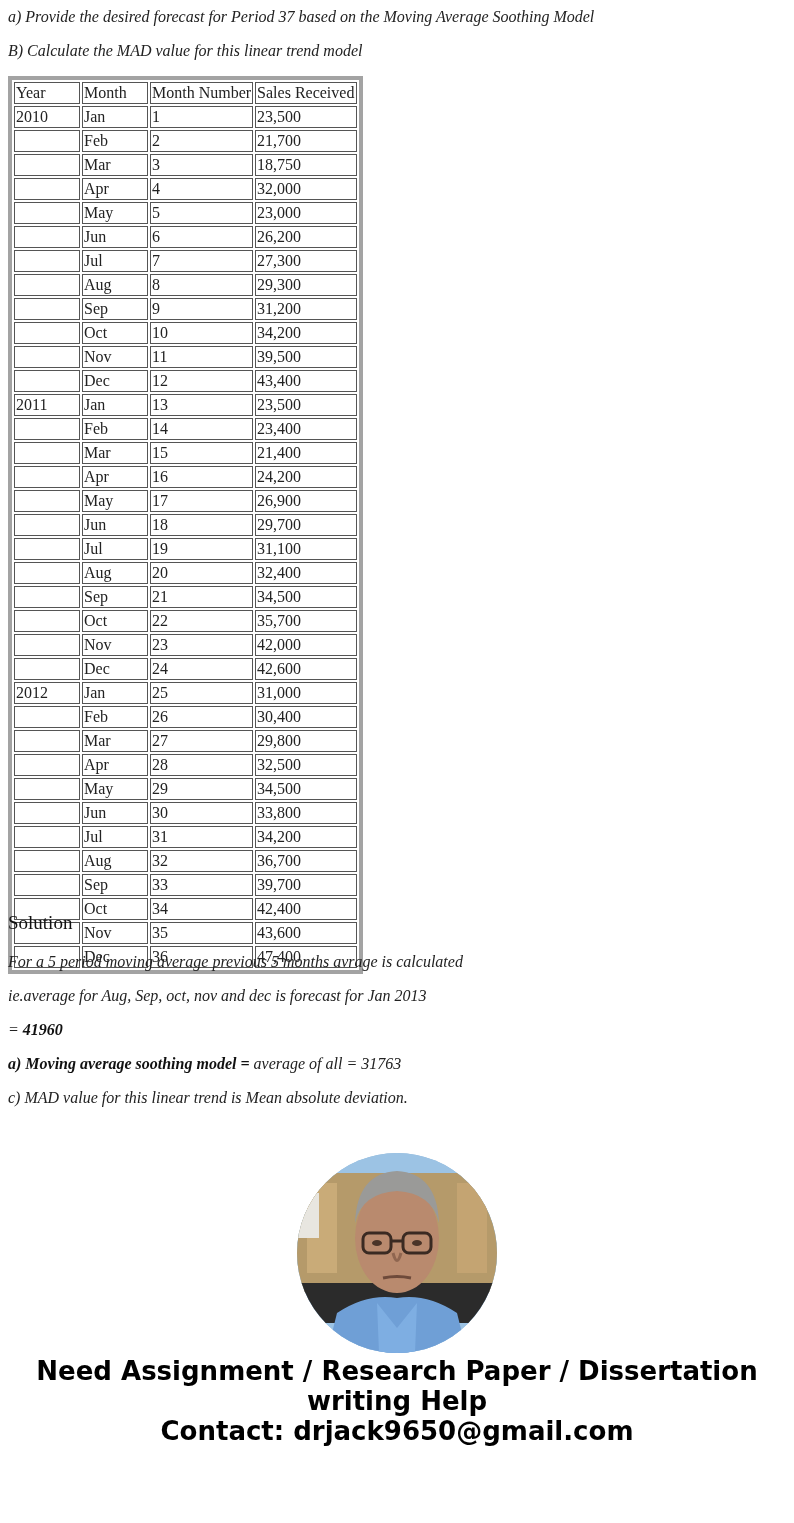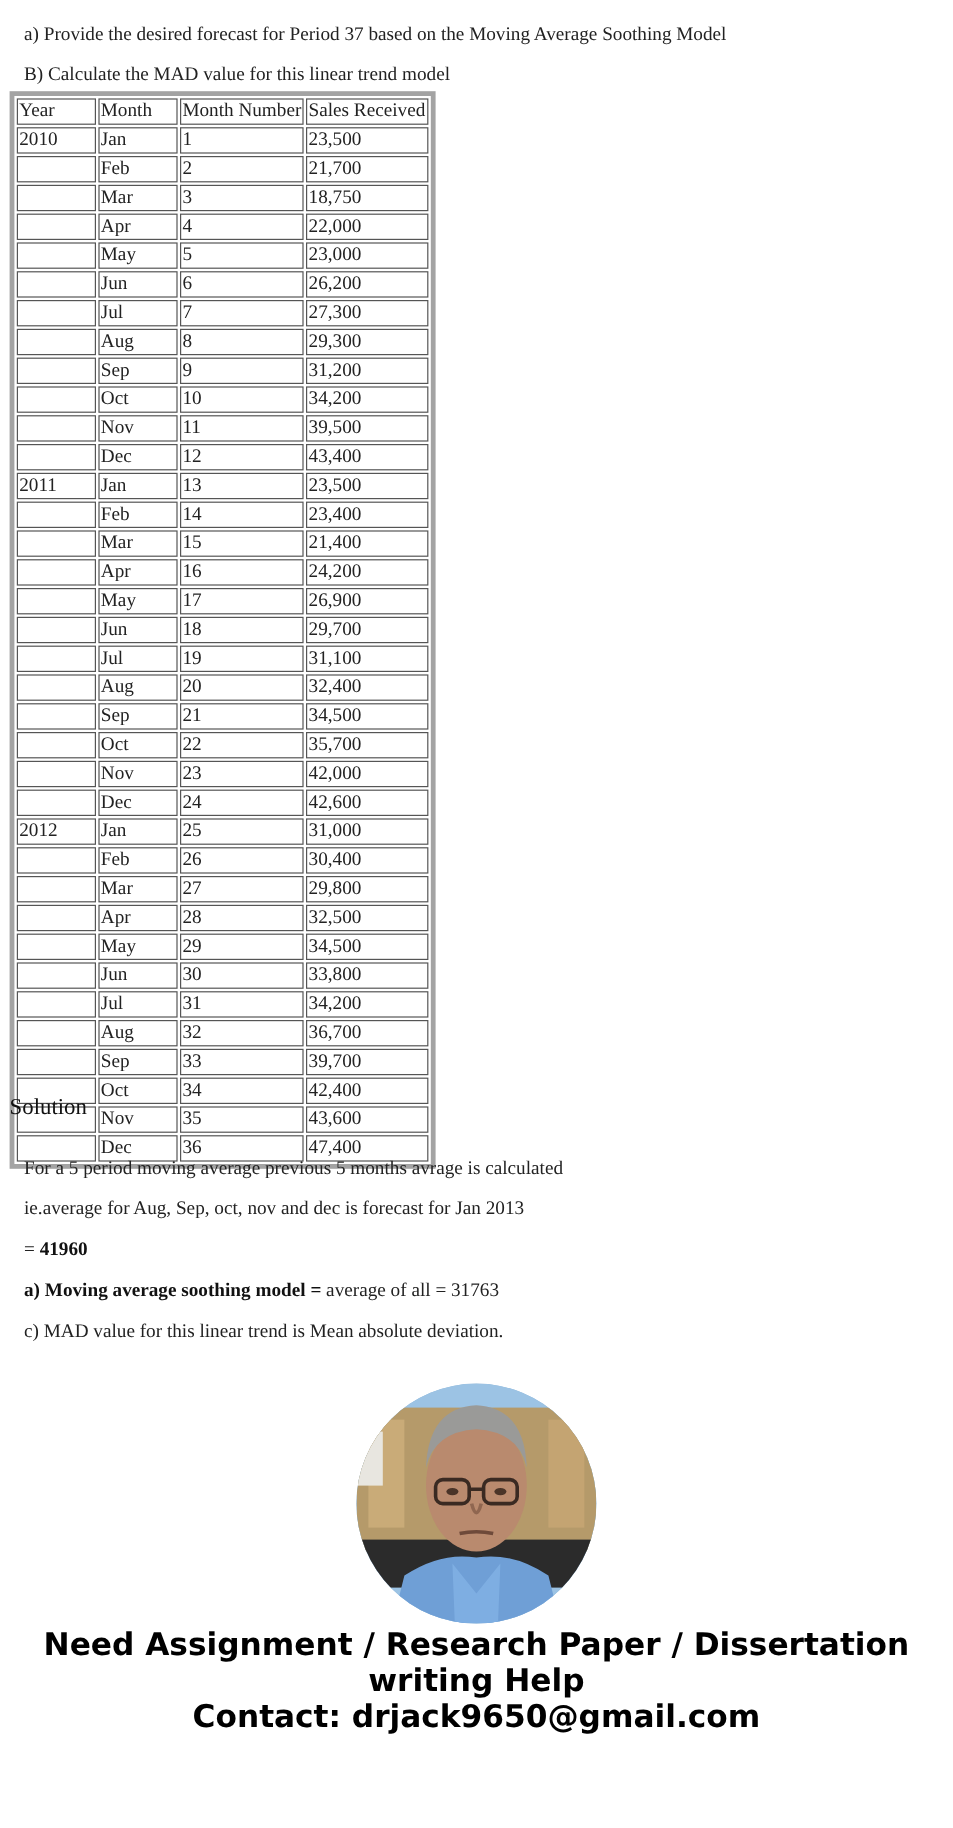--- a/index.html
+++ b/index.html
@@ -4,21 +4,21 @@
 <style>
   html, body { margin: 0; padding: 0; background: #ffffff; }
   body {
     width: 794px;
     min-height: 1523px;
     font-family: "Liberation Serif", "DejaVu Serif", serif;
     font-size: 16px;
     color: #222;
     position: relative;
   }
-  p { margin: 12px; line-height: 18px; }
+  p { margin: 0; line-height: 18px; font-style: italic; }
   .q-a { position: absolute; left: 8px; top: 8px; }
   .q-b { position: absolute; left: 8px; top: 42px; }
   table.sales {
     position: absolute;
     left: 8px; top: 76px;
     border: 4px solid #a3a3a3;
     border-collapse: separate;
     border-spacing: 2px;
     font-family: "Liberation Serif", serif;
     font-size: 16px;
@@ -96,21 +96,21 @@
       <tr>
         <td class="c-year"></td>
         <td class="c-month">Mar</td>
         <td class="c-num">3</td>
         <td class="c-sales">18,750</td>
       </tr>
       <tr>
         <td class="c-year"></td>
         <td class="c-month">Apr</td>
         <td class="c-num">4</td>
-        <td class="c-sales">22,000</td>
+        <td class="c-sales">32,000</td>
       </tr>
       <tr>
         <td class="c-year"></td>
         <td class="c-month">May</td>
         <td class="c-num">5</td>
         <td class="c-sales">23,000</td>
       </tr>
       <tr>
         <td class="c-year"></td>
         <td class="c-month">Jun</td>

